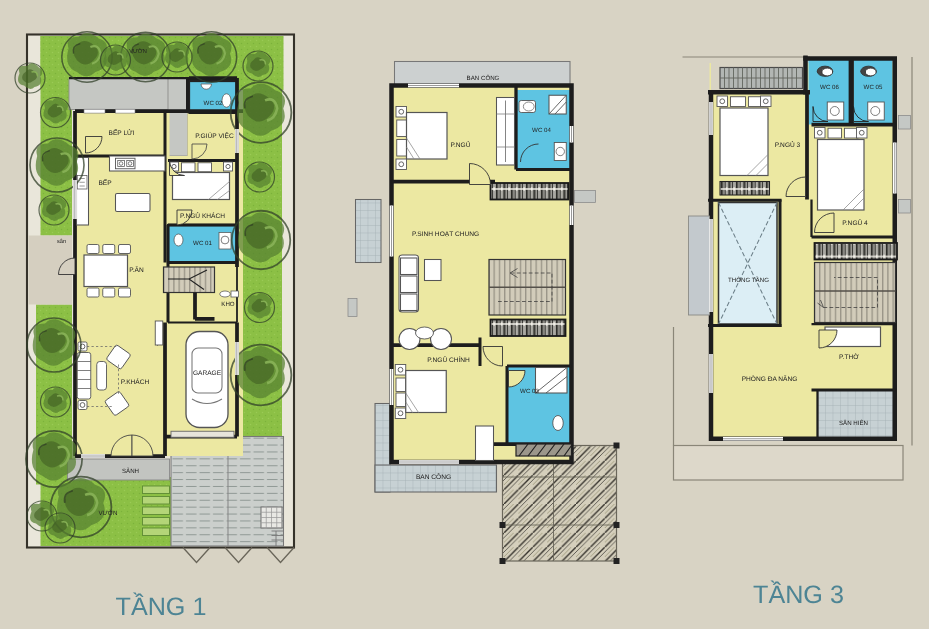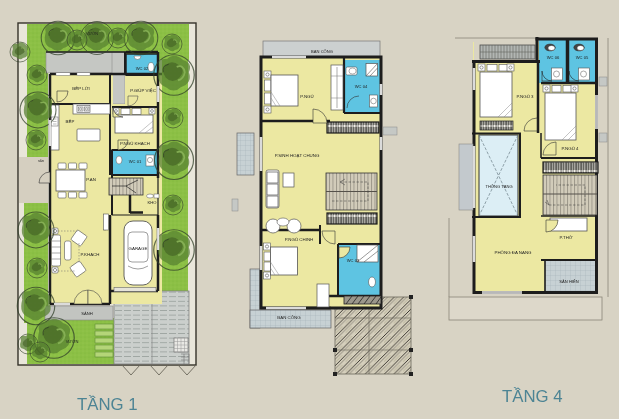--- a/index.html
+++ b/index.html
@@ -511,14 +511,14 @@
     <text x="525" y="98" font-size="4.4" text-anchor="middle">P.NGỦ 3</text>
     <text x="570" y="150" font-size="4.4" text-anchor="middle">P.NGỦ 4</text>
     <text x="499" y="188" font-size="4.1" text-anchor="middle">THÔNG TẦNG</text>
     <text x="566" y="239" font-size="4.4" text-anchor="middle">P.THỜ</text>
     <text x="513" y="254" font-size="4.4" text-anchor="middle">PHÒNG ĐA NĂNG</text>
     <text x="569" y="283" font-size="4.1" text-anchor="middle">SÂN HIÊN</text>
   </g>
 </g>
 </svg>
 <div class="lbl" style="left:77px;top:395px;">TẦNG 1</div>
-<div class="lbl" style="left:502px;top:387px;">TẦNG 4</div>
+<div class="lbl" style="left:502px;top:387px;">TẦNG 3</div>
 </div>
 
 </body></html>

